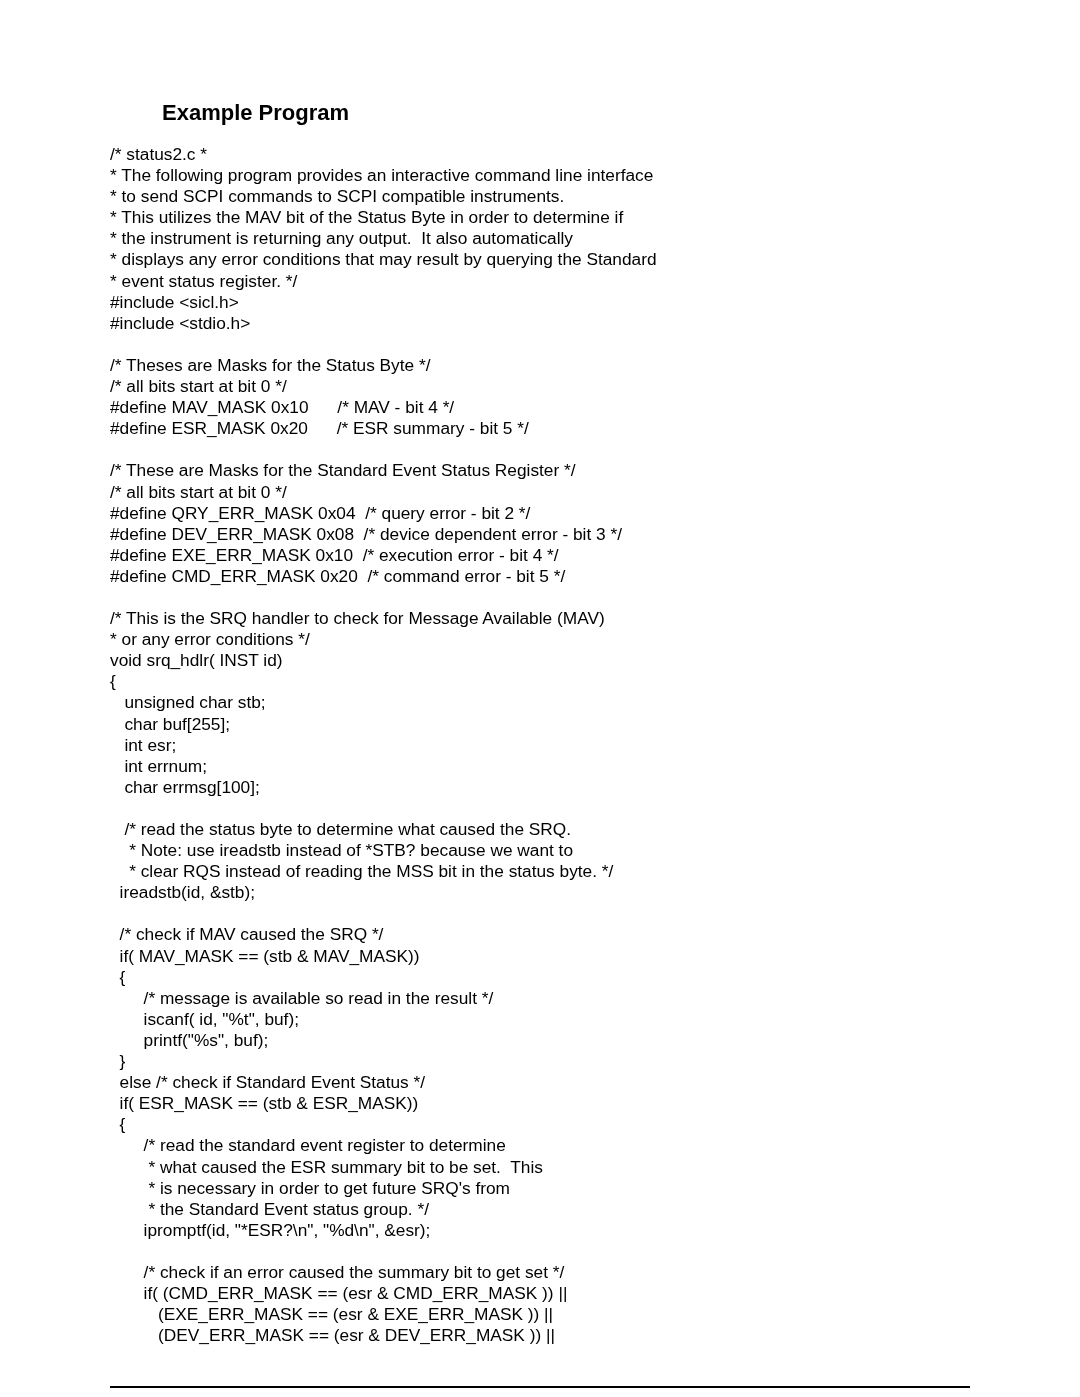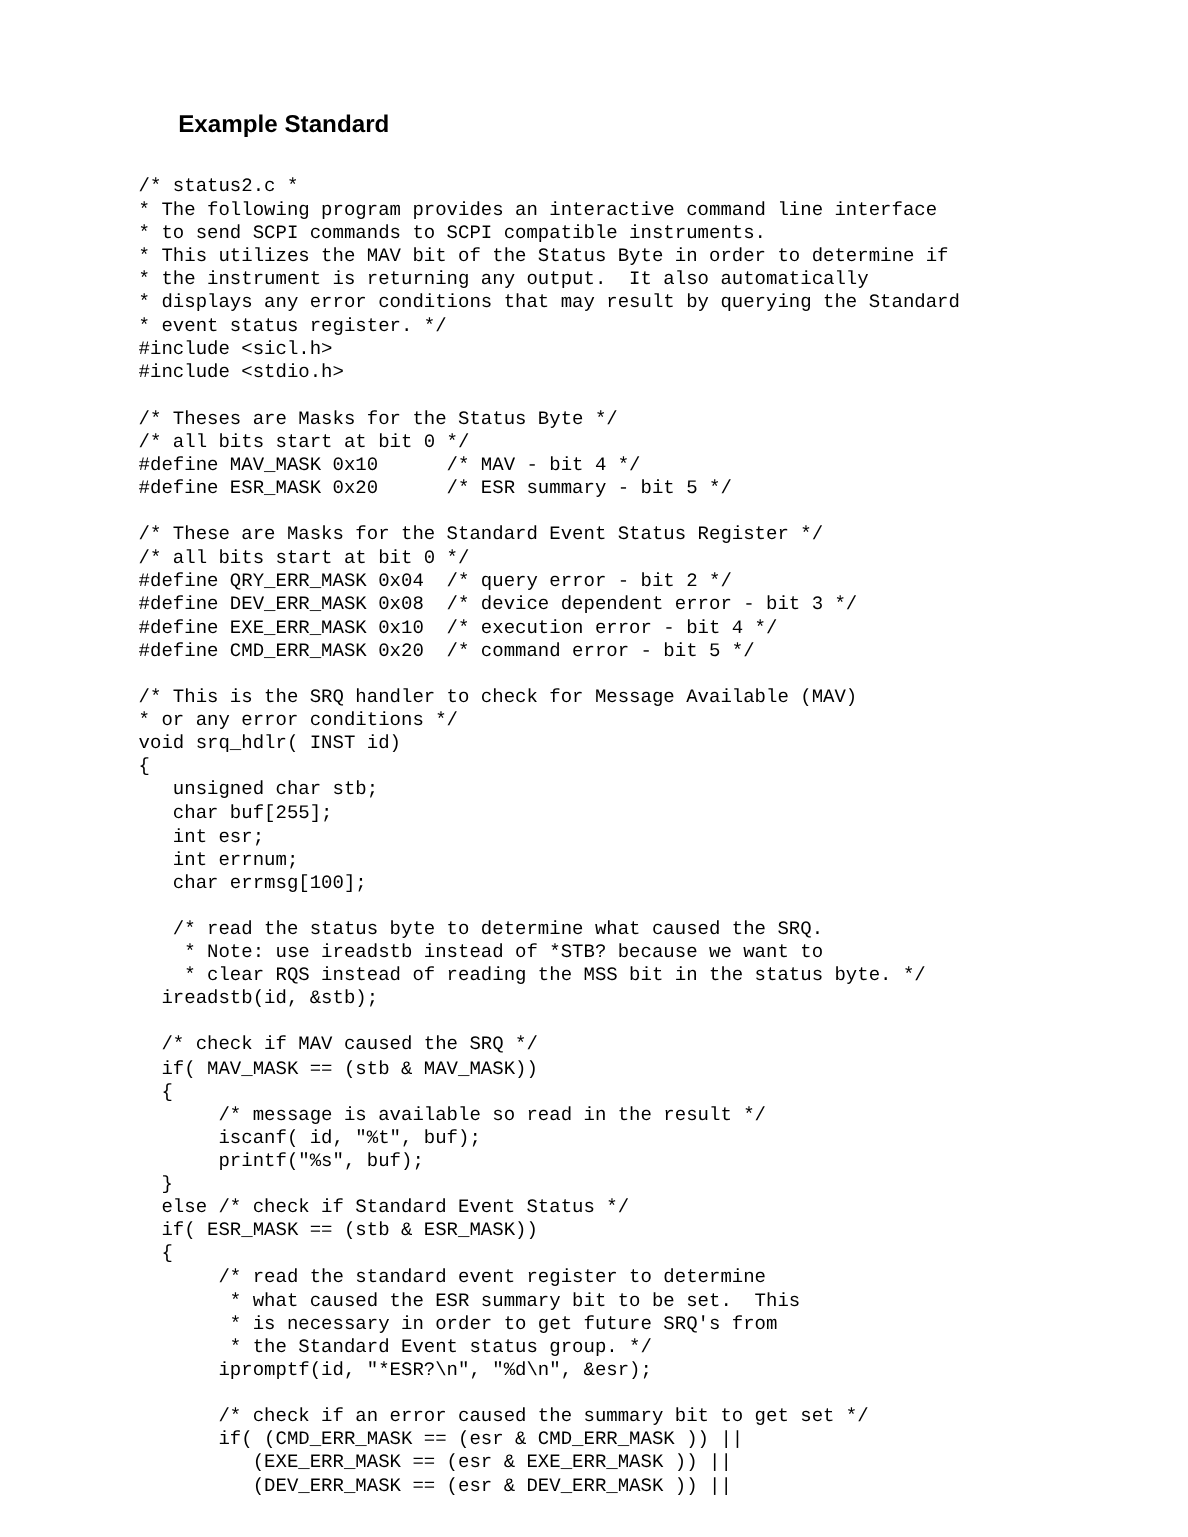--- a/index.html
+++ b/index.html
@@ -20,41 +20,41 @@
     font-family: "Times New Roman", Times, serif;
     color: #000;
   }
   .heading {
     font-family: Arial, Helvetica, sans-serif;
     font-weight: 700;
     font-size: 22px;
     margin: 0 0 18px 52px;
   }
   pre.code {
-    font-family: Liberation Mono, monospace;
+    font-family: Liberation Sans, sans-serif;
     font-size: 17.3px;
     line-height: 1.22;
     white-space: pre;
-    margin: 16px;
+    margin: 0;
   }
   .footer {
     margin-top: auto;
     padding-top: 40px;
   }
   .footer-rule {
     border: 0;
     border-top: 2px solid #000;
     margin: 0 0 10px 0;
   }
 </style>
 </head>
 <body>
 
 <div class="page">
-  <h2 class="heading">Example Standard</h2>
+  <h2 class="heading">Example Program</h2>
   <pre class="code">/* status2.c *
 * The following program provides an interactive command line interface
 * to send SCPI commands to SCPI compatible instruments.
 * This utilizes the MAV bit of the Status Byte in order to determine if
 * the instrument is returning any output.  It also automatically
 * displays any error conditions that may result by querying the Standard
 * event status register. */
 #include &lt;sicl.h&gt;
 #include &lt;stdio.h&gt;
 

